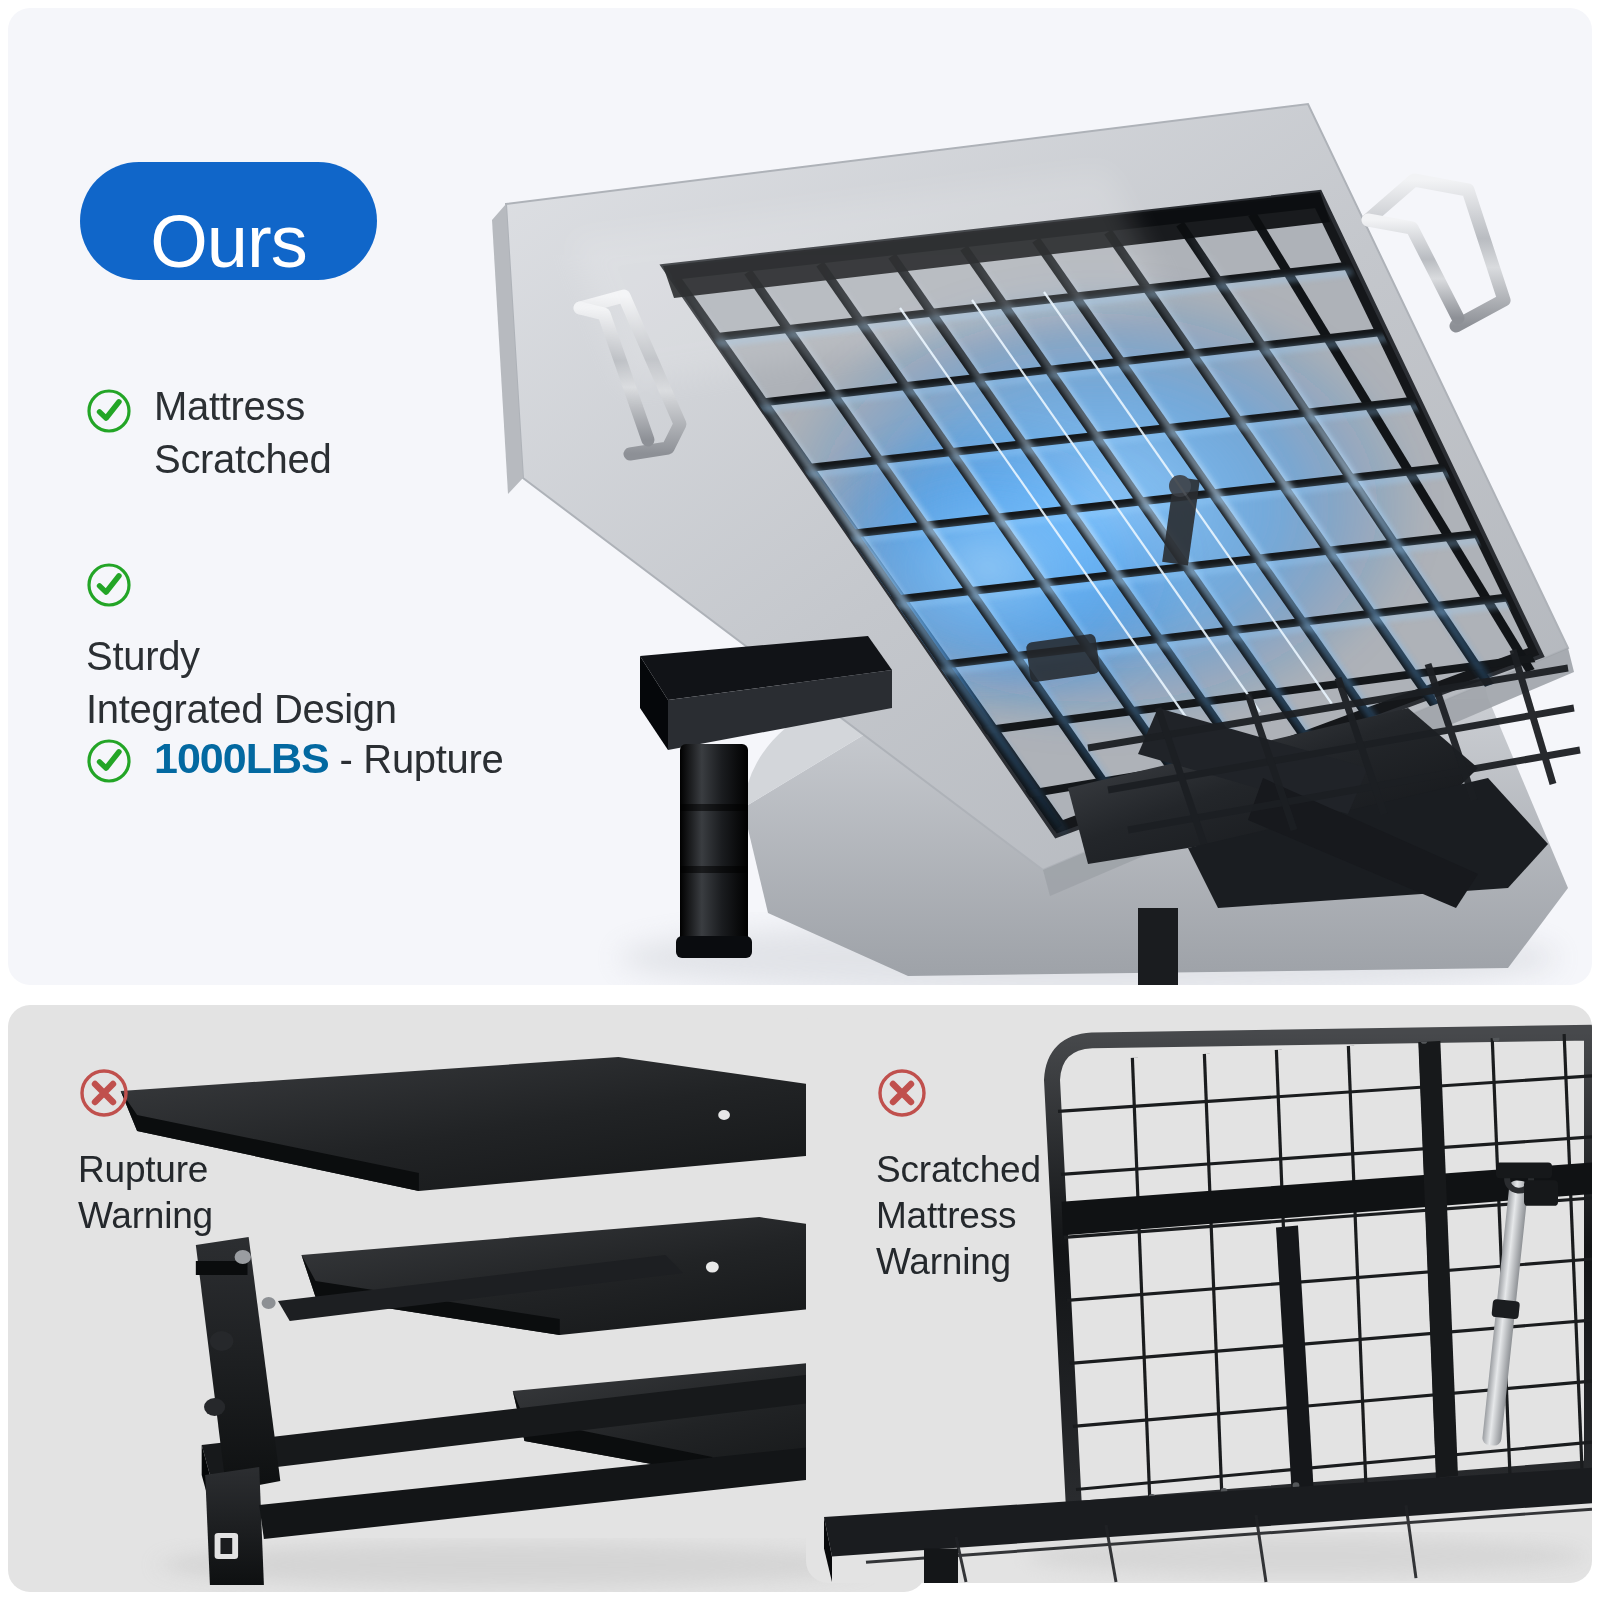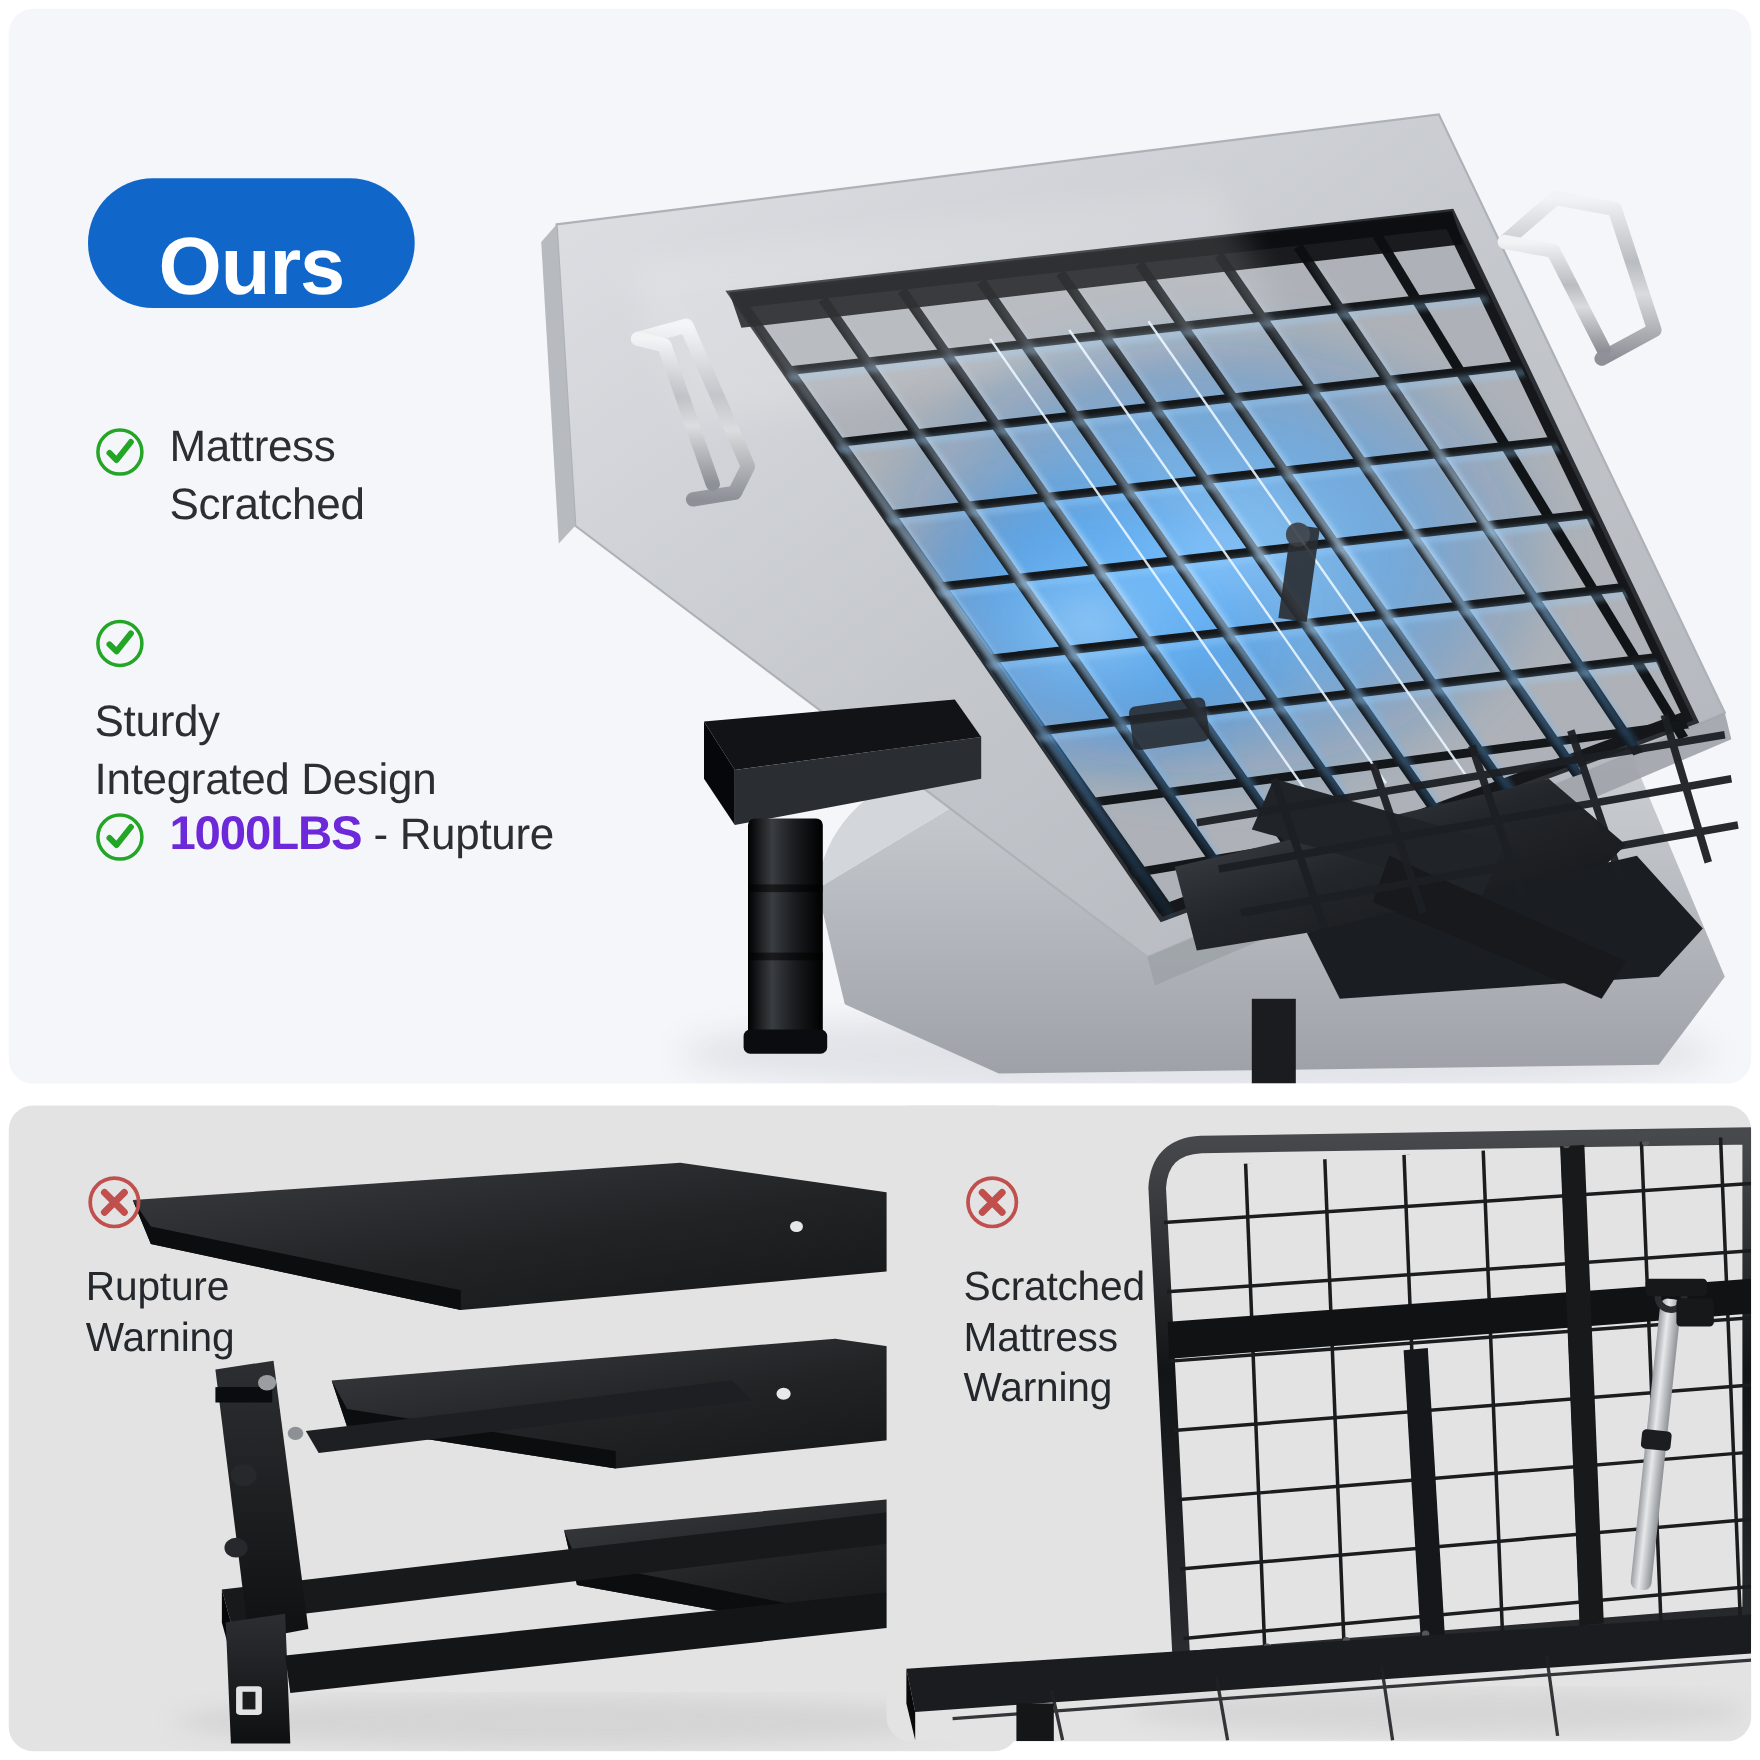--- a/index.html
+++ b/index.html
@@ -7,28 +7,28 @@
        font-family:"Liberation Sans","DejaVu Sans",sans-serif;}
 
   .panel{position:absolute;border-radius:22px;overflow:hidden;}
 
   
   #hero-panel{left:8px;top:8px;width:1584px;height:977px;background:#f5f6fa;}
 
   #ours-badge{position:absolute;left:72px;top:154px;width:297px;height:118px;
       background:#1066c9;border-radius:60px;display:flex;align-items:center;
       justify-content:center;}
-  #ours-badge .lbl{color:#ffffff;font-size:74px;font-weight:700;letter-spacing:-1px;
+  #ours-badge .lbl{color:#ffffff;font-size:74px;font-weight:400;letter-spacing:-1px;
       line-height:1;transform:translateY(-3px);margin-top:48px;}
 
   .feature{position:absolute;display:flex;align-items:flex-start;gap:22px;}
   .feature .ico{flex:0 0 auto;width:46px;height:46px;margin-top:8px;}
   .feature .txt{font-size:40px;line-height:1.33;color:#2b2f33;font-weight:400;
       letter-spacing:-.3px;}
-  .feature .txt .hl{color:#6d28d9;font-weight:700;letter-spacing:-1px;font-size:43px;}
+  .feature .txt .hl{color:#0369a1;font-weight:700;letter-spacing:-1px;font-size:43px;}
   #feature-0{left:78px;top:372px;}
   #feature-1{left:78px;top:546px;flex-direction:column;}
   #feature-2{left:78px;top:722px;}
 
   
   #rupture-panel{left:8px;top:1005px;width:918px;height:587px;background:#e3e3e3;}
   #scratch-panel{left:806px;top:1005px;width:786px;height:578px;background:#e3e3e3;}
 
   .warn-block{position:absolute;left:70px;top:62px;}
   .warn-block .ico{width:52px;height:52px;display:block;}

